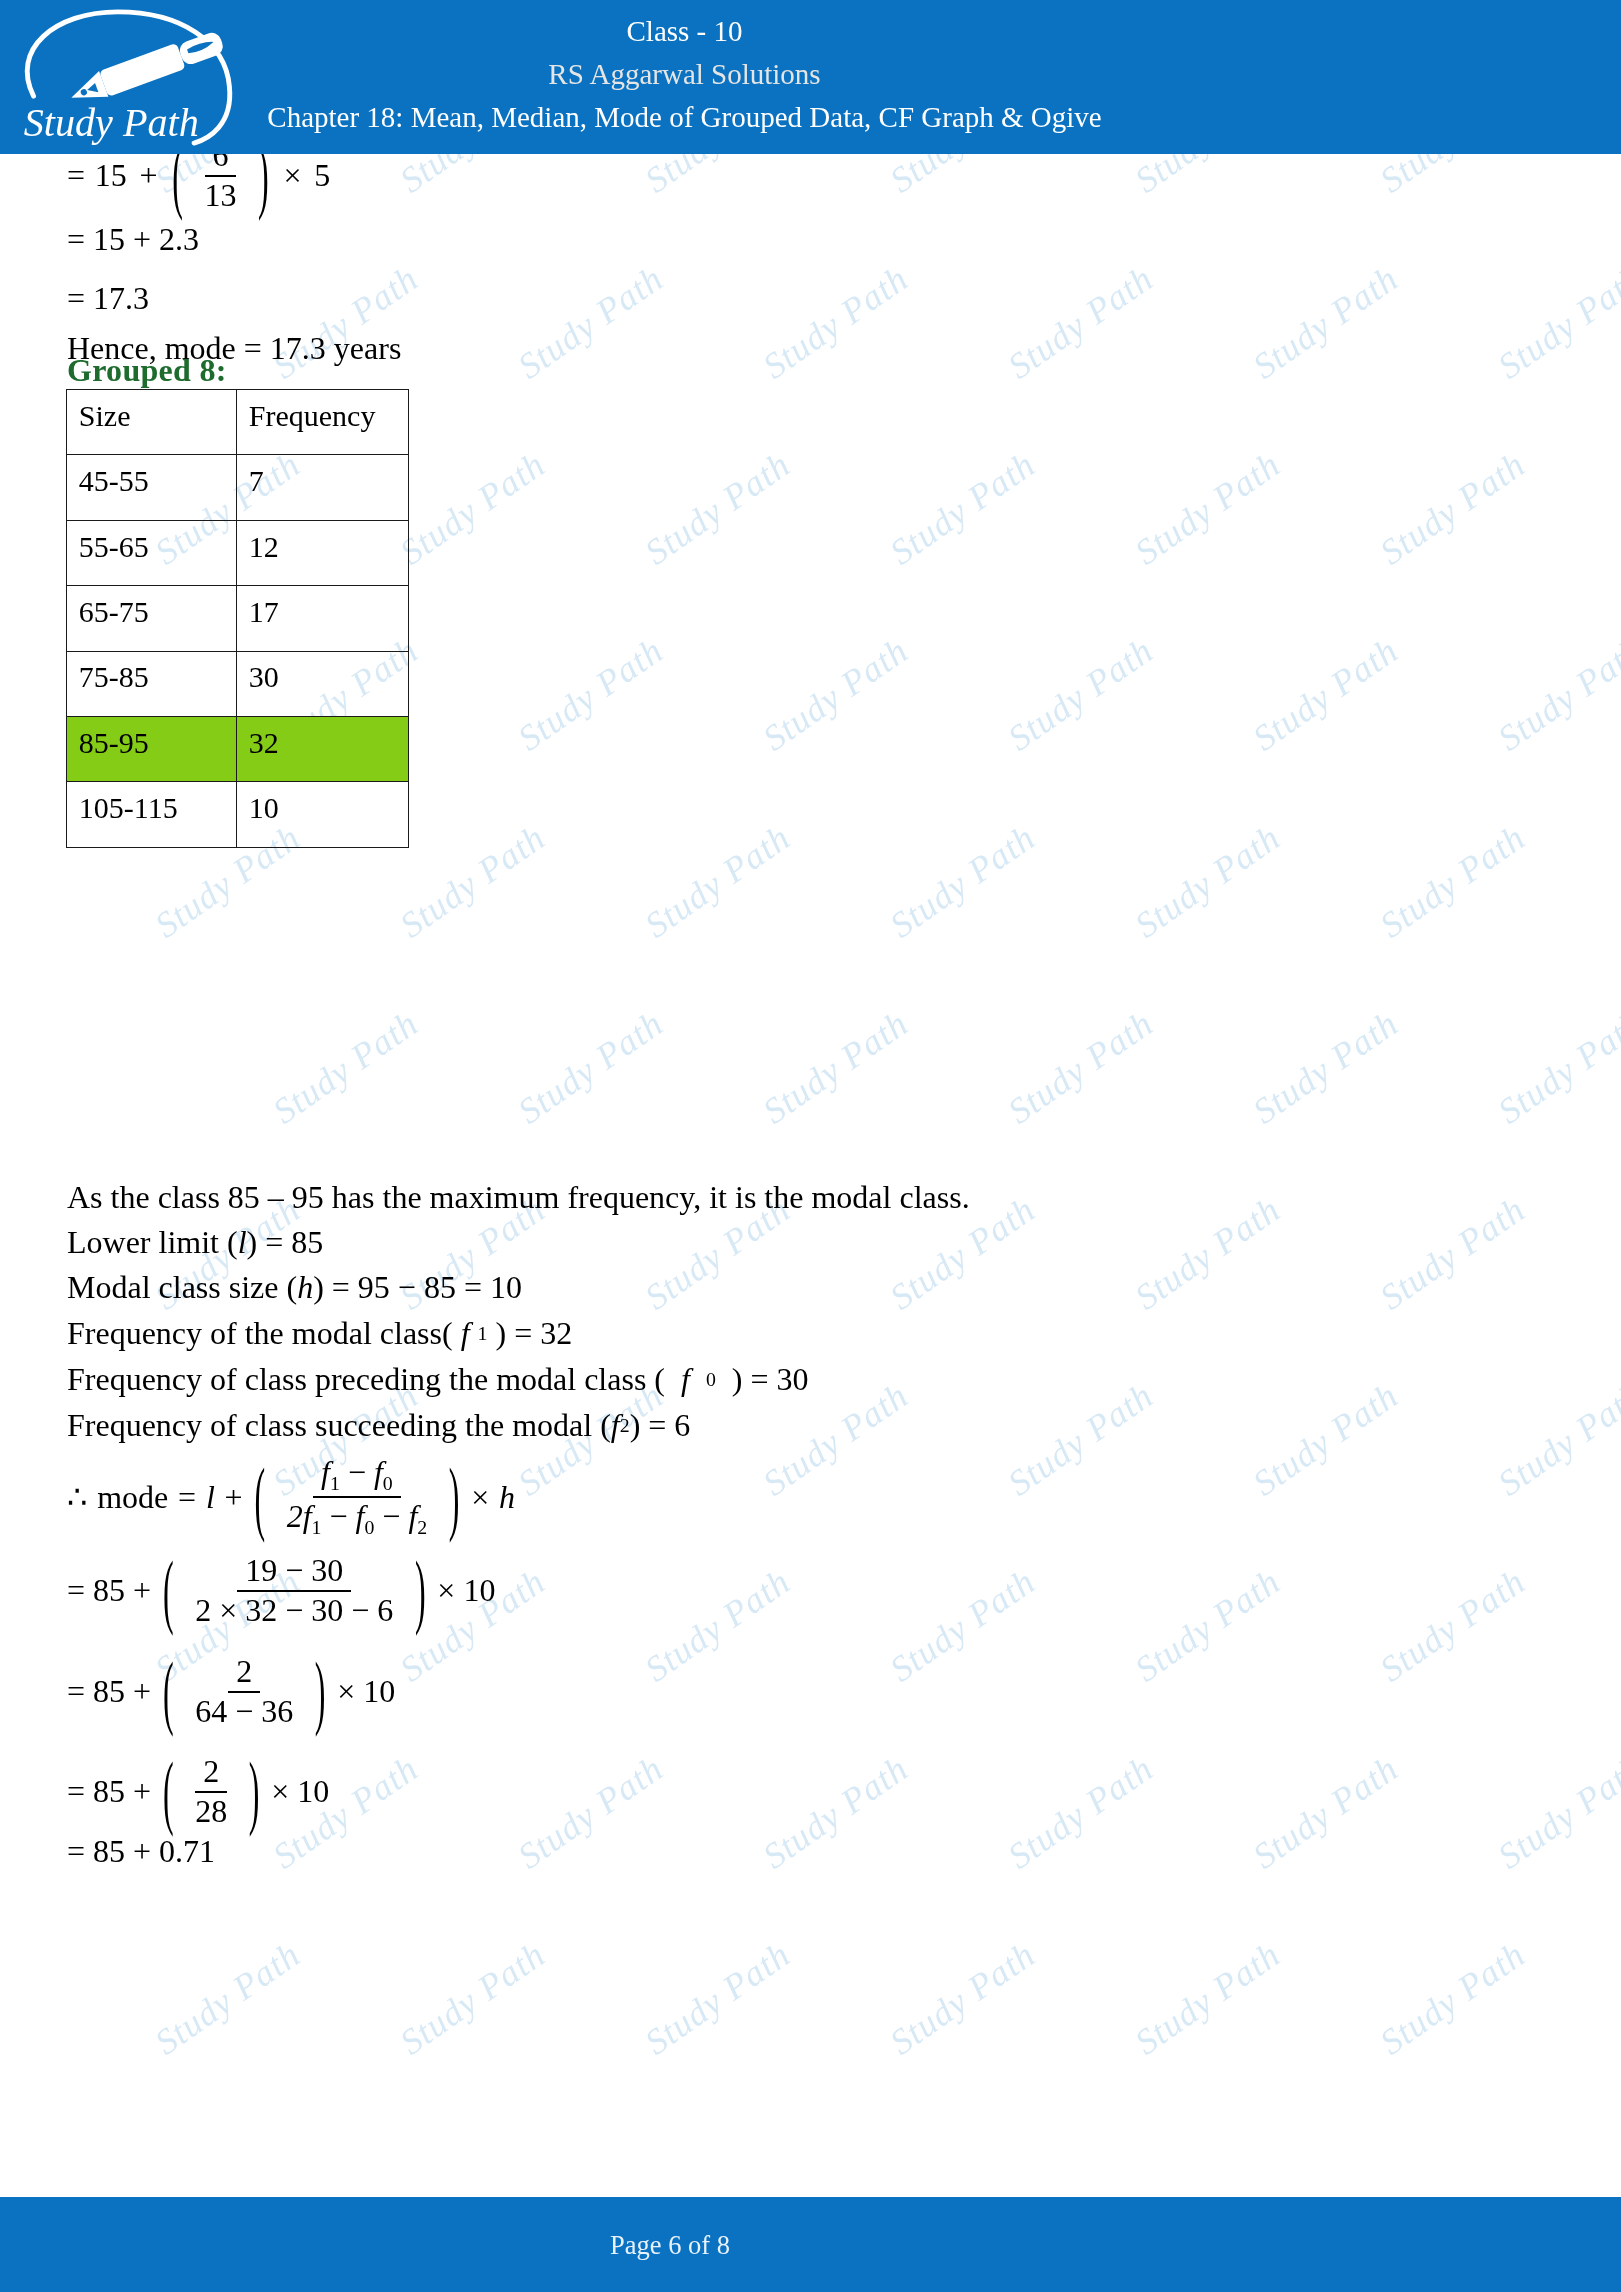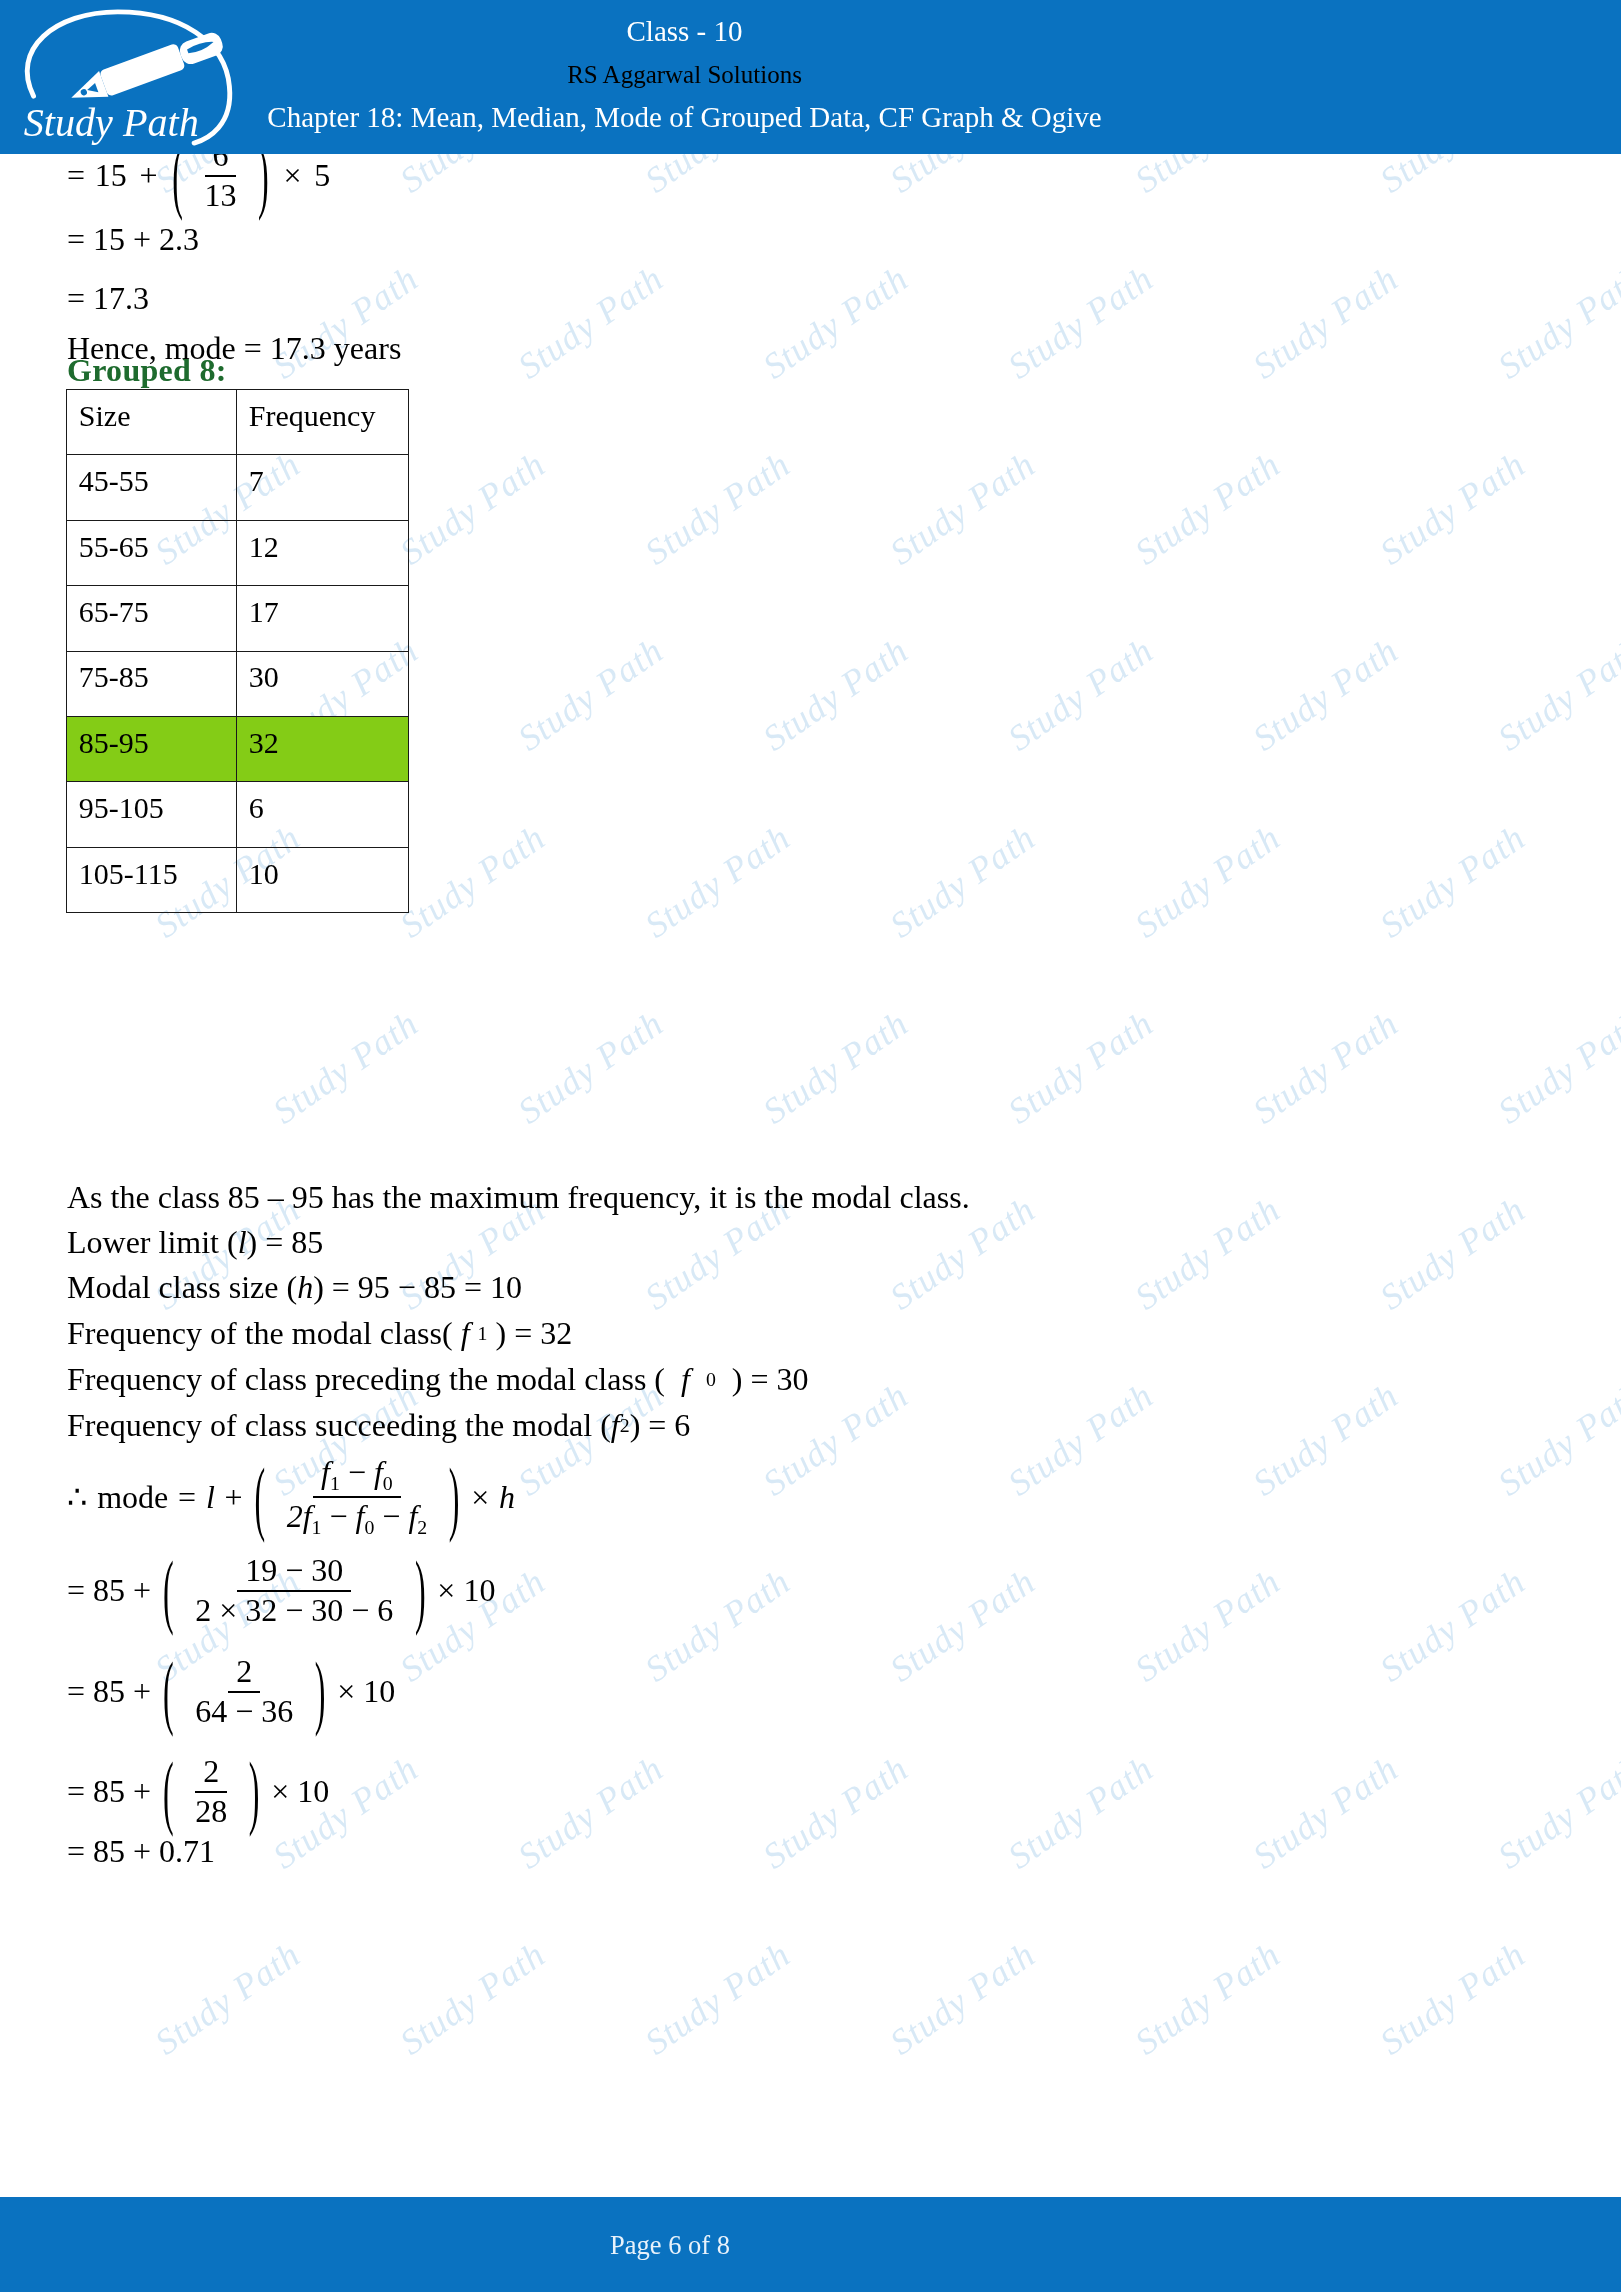--- a/index.html
+++ b/index.html
@@ -65,23 +65,23 @@
     color: #ffffff;
     padding-top: 9.8px;
     box-sizing: border-box;
   }
   .h-line1 {
     font-size: 29px;
     line-height: 43px;
     color: #ffffff;
   }
   .h-line2 {
-    font-size: 25px;
+    font-size: 29px;
     line-height: 43px;
-    color: #000000;
+    color: #e5e5e5;
   }
   .h-line3 {
     font-size: 29px;
     line-height: 43px;
     color: #ffffff;
   }
   .body-area {
     position: absolute;
     left: 0;
     top: 154px;
@@ -350,24 +350,20 @@
           </tr>
           <tr>
             <td>75-85</td>
             <td>30</td>
           </tr>
           <tr class="highlight">
             <td>85-95</td>
             <td>32</td>
           </tr>
           <tr>
-            <td>95-105</td>
-            <td>6</td>
-          </tr>
-          <tr>
             <td>105-115</td>
             <td>10</td>
           </tr>
         </tbody>
     </table>
 
     <div class="line" style="left:67px; top:1025px;">As the class 85 – 95 has the maximum frequency, it is the modal class.</div>
 
     <div class="line mathline" style="left:67px; top:1071px; gap:0;">
       <span>Lower limit (</span>

